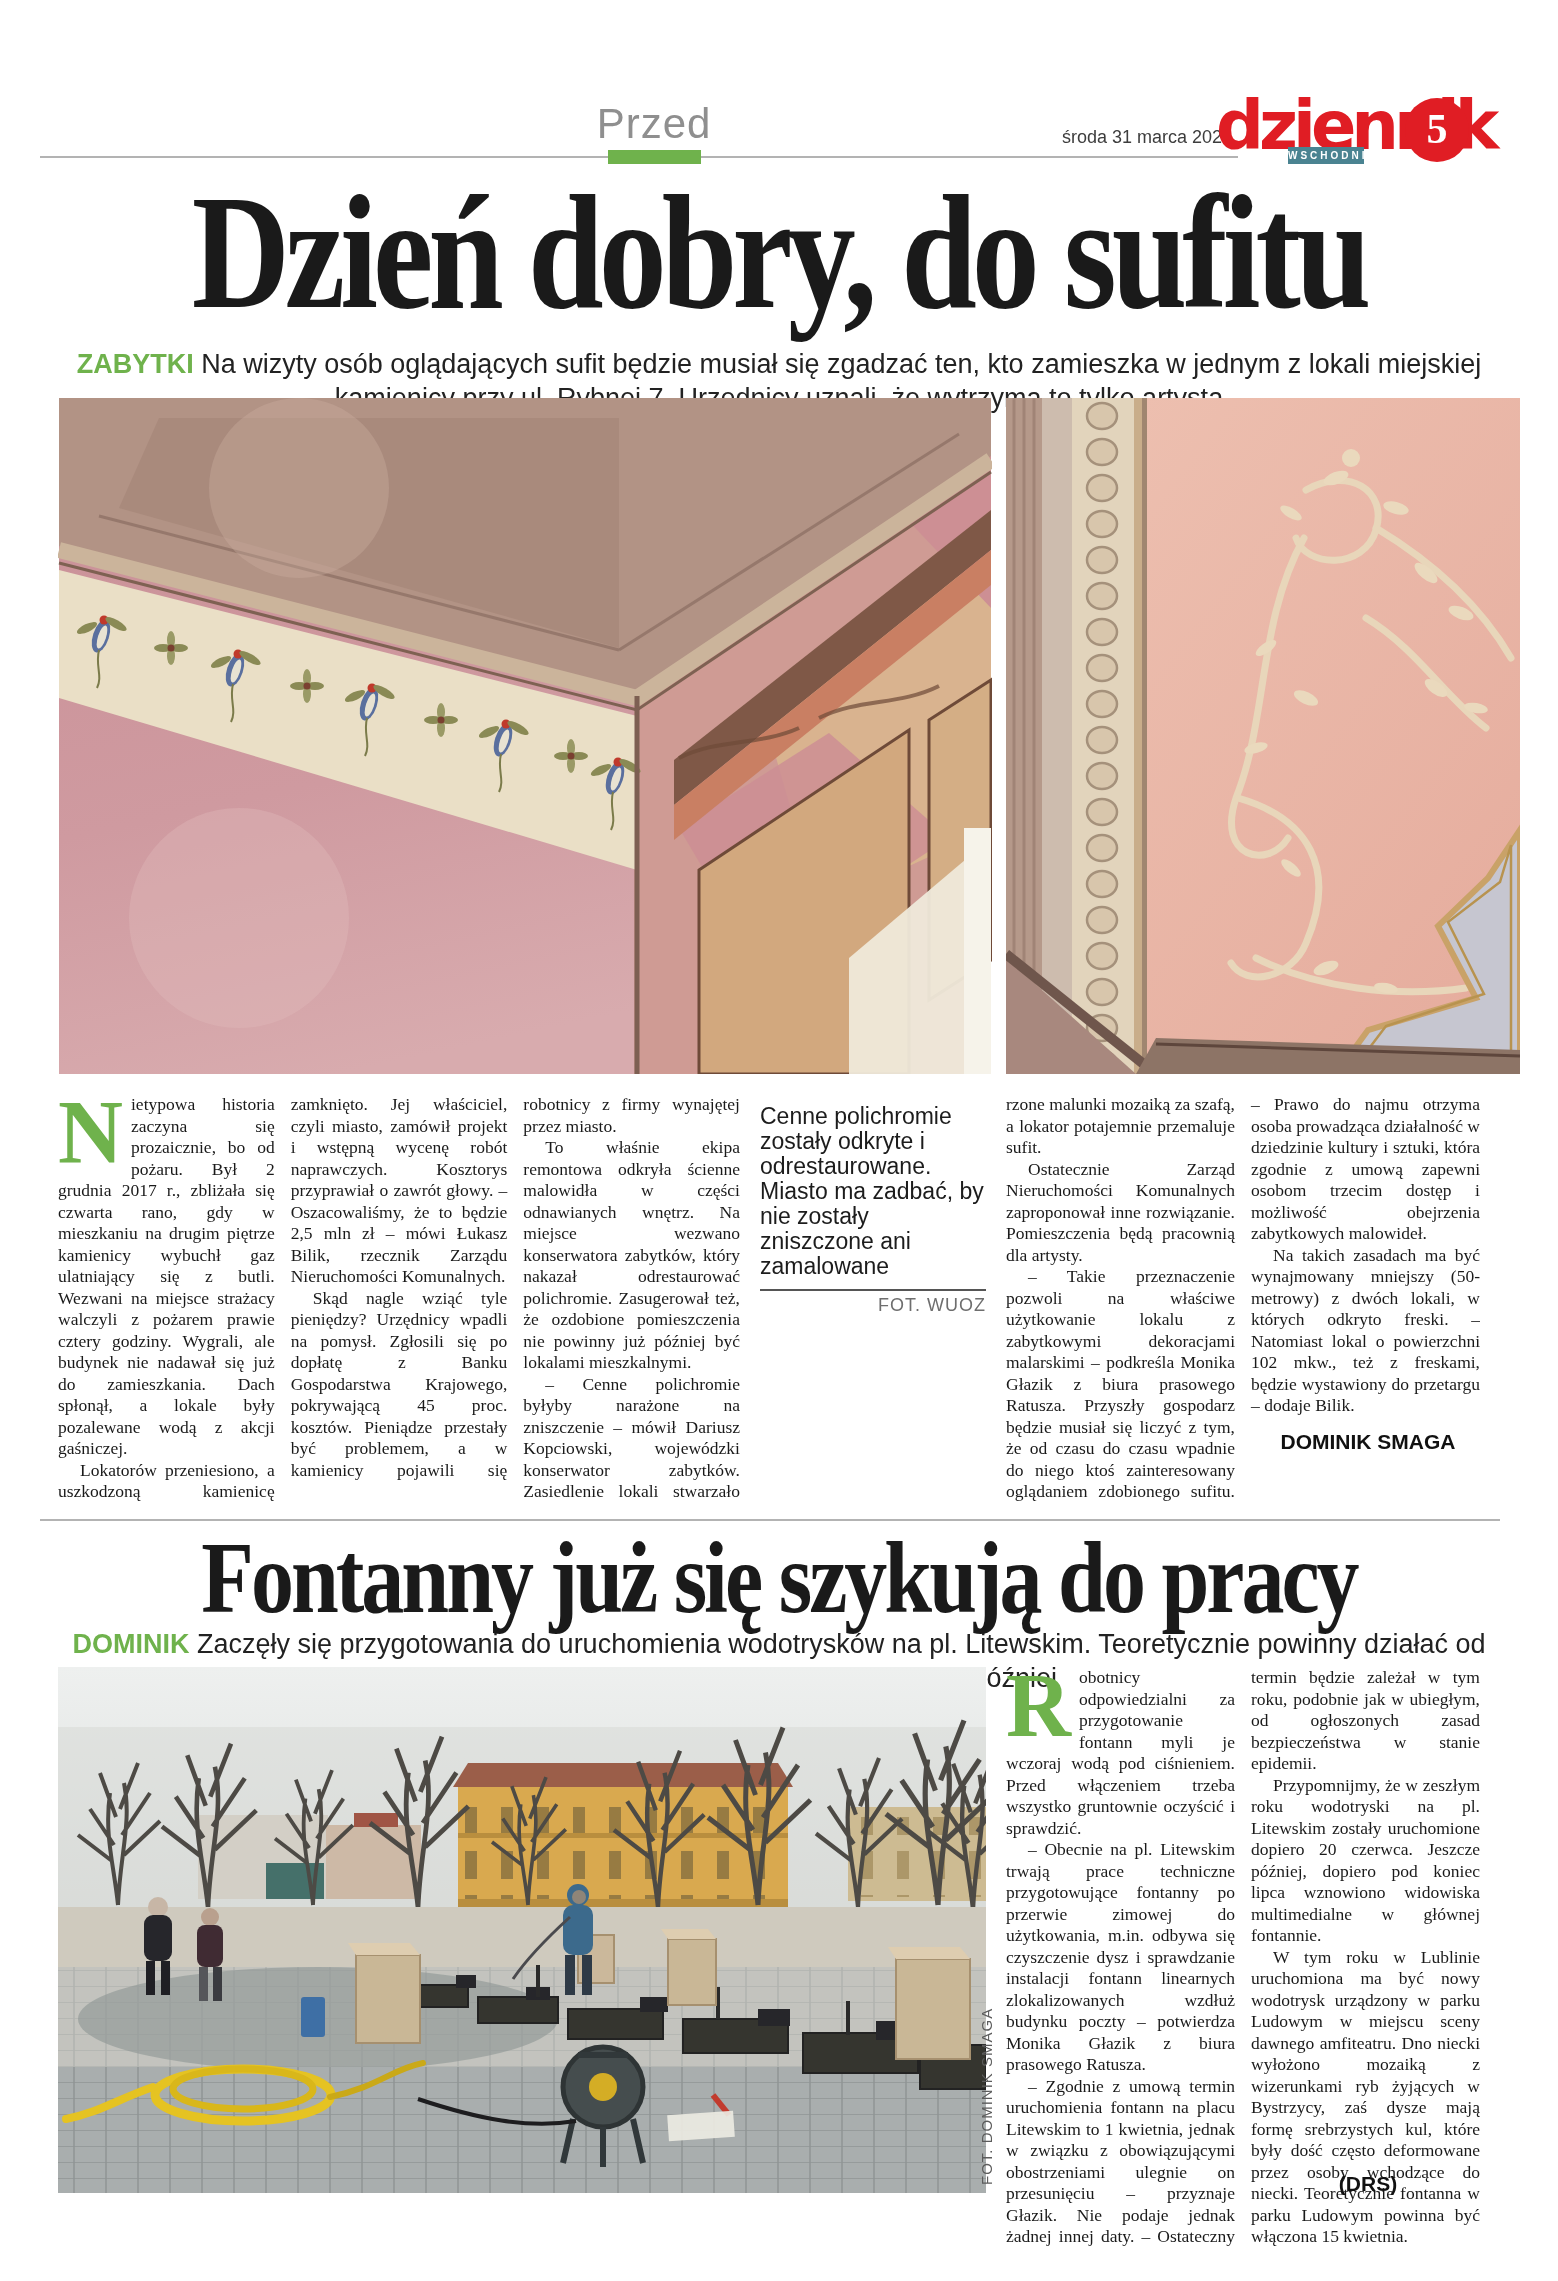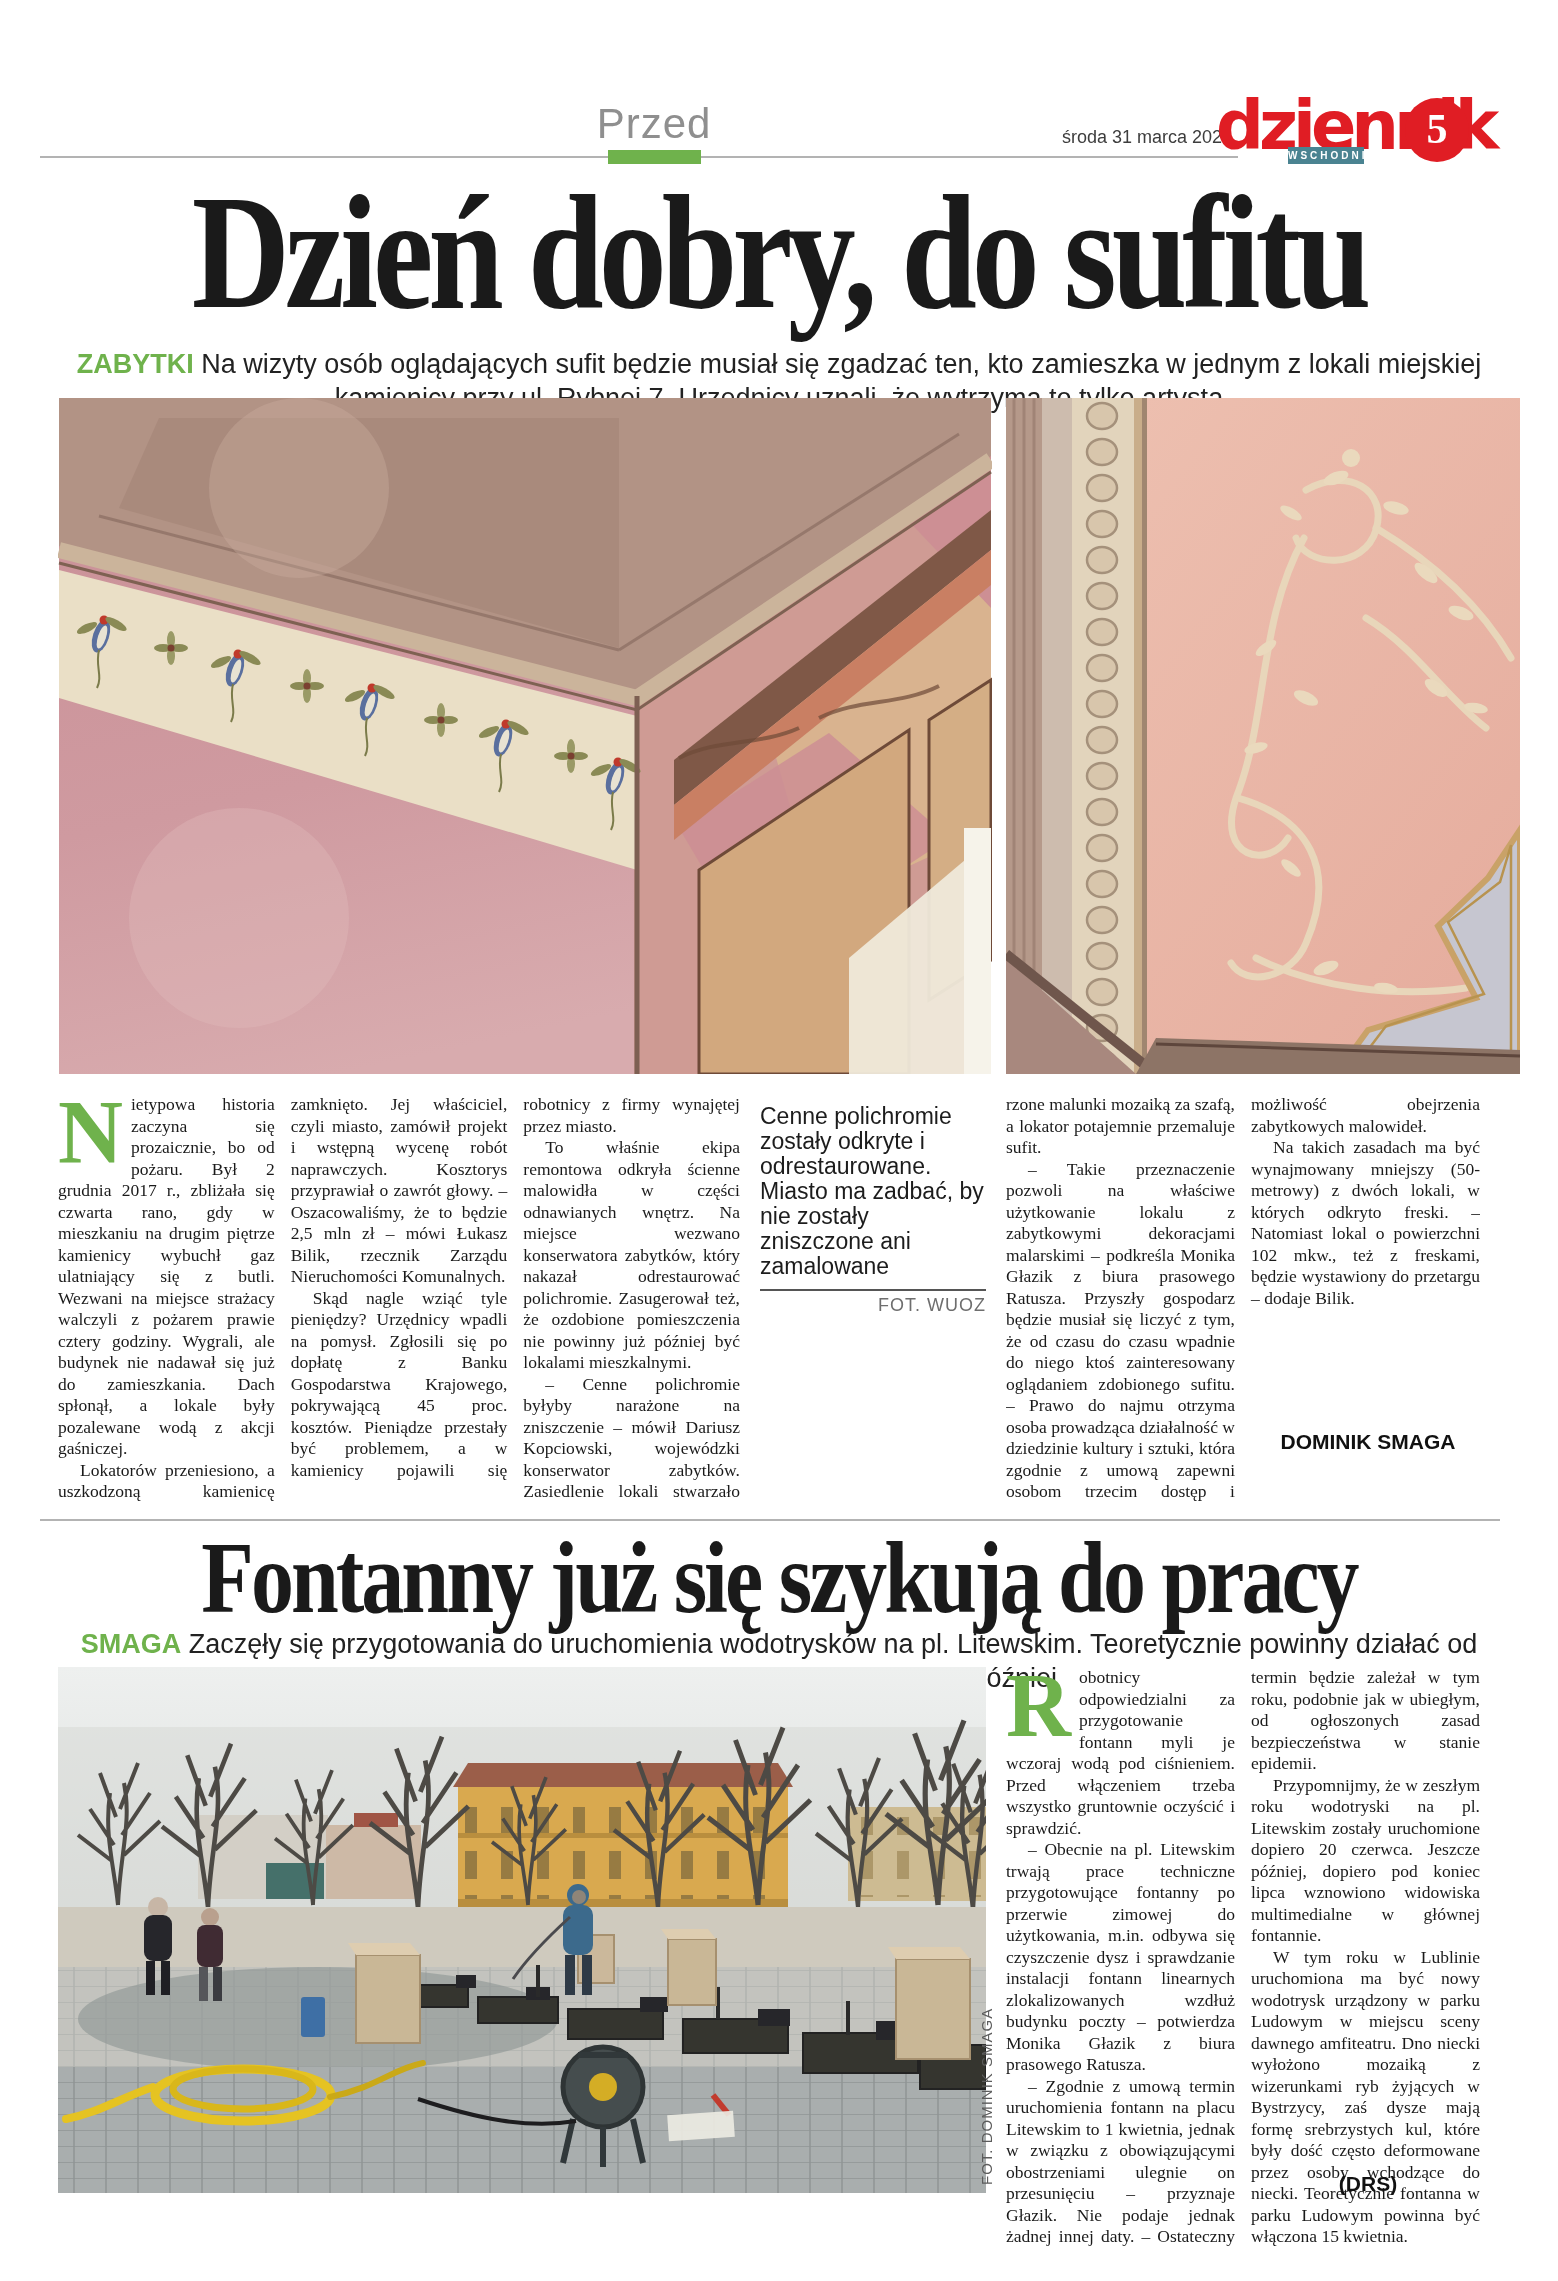--- a/index.html
+++ b/index.html
@@ -190,29 +190,30 @@
 </div>
 
 <div class="abs caption-block">
   <p class="caption-text">Cenne polichromie zostały odkryte i odrestaurowane. Miasto ma zadbać, by nie zostały zniszczone ani zamalowane</p>
   <div class="caption-rule"></div>
   <div class="caption-credit">FOT. WUOZ</div>
 </div>
 
 <div class="abs body cols2 chunkB">
   <p>rzone malunki mozaiką za szafą, a lokator potajemnie przemaluje sufit.</p>
+  <p>Ostatecznie Zarząd Nieruchomości Komunalnych zaproponował inne rozwiązanie. Pomieszczenia będą pracownią dla artysty.</p>
   <p>– Takie przeznaczenie pozwoli na właściwe użytkowanie lokalu z zabytkowymi dekoracjami malarskimi – podkreśla Monika Głazik z biura prasowego Ratusza. Przyszły gospodarz będzie musiał się liczyć z tym, że od czasu do czasu wpadnie do niego ktoś zainteresowany oglądaniem zdobionego sufitu. – Prawo do najmu otrzyma osoba prowadząca działalność w dziedzinie kultury i sztuki, która zgodnie z umową zapewni osobom trzecim dostęp i możliwość obejrzenia zabytkowych malowideł.</p>
   <p>Na takich zasadach ma być wynajmowany mniejszy (50-metrowy) z dwóch lokali, w których odkryto freski. – Natomiast lokal o powierzchni 102 mkw., też z freskami, będzie wystawiony do przetargu – dodaje Bilik.</p>
 </div>
 <div class="abs byline byline1">DOMINIK SMAGA</div>
 
 <div class="abs divider"></div>
 
 <div class="abs h2">Fontanny już się szykują do pracy</div>
-<p class="abs standfirst sf2"><span class="kicker" style="color:#6fb24c">SMAGA</span> <span>Zaczęły się przygotowania do uruchomienia wodotrysków na pl. Litewskim. Teoretycznie powinny działać od jutra, ale miasto tłumaczy, że włączy je później</span></p>
+<p class="abs standfirst sf2"><span class="kicker" style="color:#6fb24c">DOMINIK</span> <span>Zaczęły się przygotowania do uruchomienia wodotrysków na pl. Litewskim. Teoretycznie powinny działać od jutra, ale miasto tłumaczy, że włączy je później</span></p>
 
 <div class="abs photo photo3">
 <svg width="928" height="526" viewBox="0 0 928 526">
   <defs>
     <linearGradient id="sky" x1="0" y1="0" x2="0" y2="1">
       <stop offset="0" stop-color="#eef0ef"></stop>
           <stop offset="1" stop-color="#dde0de"></stop>
     </linearGradient>
     <pattern id="win" width="36" height="44" patternUnits="userSpaceOnUse">
       <rect x="11" y="8" width="12" height="28" fill="#8b7340"></rect>

